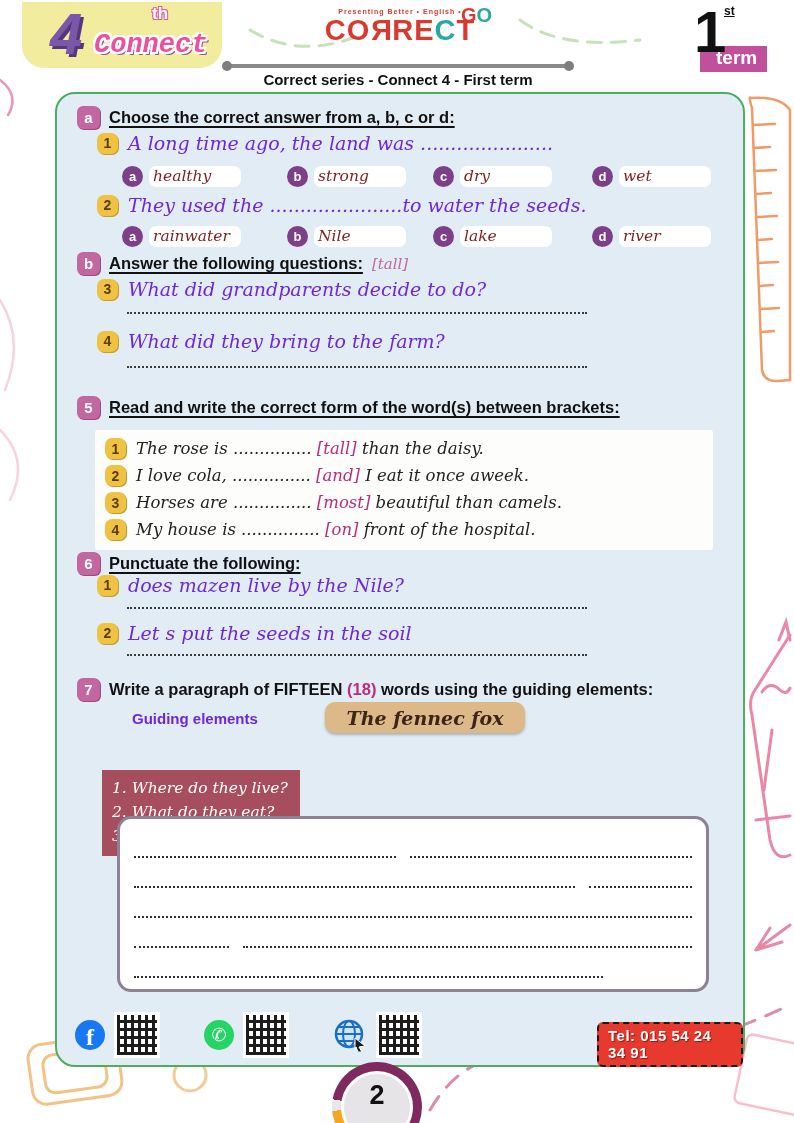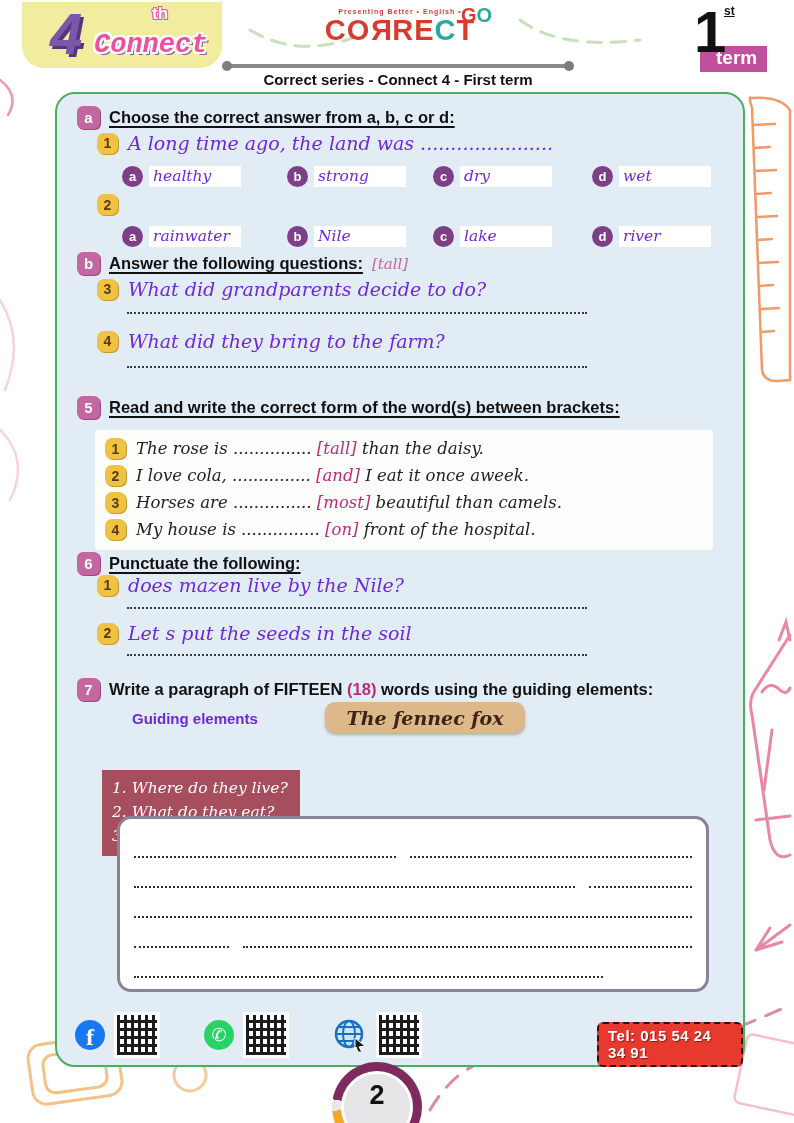--- a/index.html
+++ b/index.html
@@ -61,21 +61,21 @@
   .num-badge { width:21px; height:21px; border-radius:7px; background:#f0c243; color:#5a3b05;
                font-size:14px; font-weight:bold; font-style:normal; font-family:"Liberation Sans",sans-serif;
                display:flex; align-items:center; justify-content:center; box-shadow:1px 1px 0 #c89a2a; flex:none; }
   .q-text { font-size:19px; color:#6d28d9; white-space:nowrap; }
 
   .opt { position:absolute; display:flex; align-items:center; gap:6px; }
   .opt-circle { width:21px; height:21px; border-radius:50%; background:#7d3f87; color:#fff;
                 font-size:13px; font-weight:bold; font-family:"Liberation Sans",sans-serif; font-style:normal;
                 display:flex; align-items:center; justify-content:center; flex:none; }
   .opt-strip { background:#fff; min-width:92px; padding:1px 6px 2px 4px; font-size:15.5px; color:#b univ; }
-  .opt-strip { color:#6d28d9; }
+  .opt-strip { color:#7f1d1d;border-radius:7px; }
 
   .dotline { position:absolute; border-bottom:2px dotted #3a3a3a; height:2px; }
 
   .panel5 { position:absolute; left:38px; top:336px; width:618px; height:120px; background:#fdfdfb; border-radius:3px; }
   .p5-item { position:absolute; left:10px; display:flex; align-items:center; gap:10px; white-space:nowrap; }
   .p5-text { font-size:16.5px; color:#222; }
   .bracket { color:#bb2d7b; }
 
   .guide-label { position:absolute; font-size:15px; font-weight:bold; color:#6d28d9; }
   .topic-box { position:absolute; background:#ddb98a; border-radius:10px; width:200px; height:31px;
@@ -206,20 +206,21 @@
         <span class="opt-strip">dry</span>
       </div>
       <div class="opt hand" style="left:535px; top:72px;">
         <span class="opt-circle">d</span>
         <span class="opt-strip">wet</span>
       </div>
     </div>
 
     <div class="q-row hand" style="left:40px; top:100px;">
       <span class="num-badge">2</span>
+      <span class="q-text">They used the  ......................to water the seeds.</span>
     </div>
     <div>
       <div class="opt hand" style="left:65px; top:132px;">
         <span class="opt-circle">a</span>
         <span class="opt-strip">rainwater</span>
       </div>
       <div class="opt hand" style="left:230px; top:132px;">
         <span class="opt-circle">b</span>
         <span class="opt-strip">Nile</span>
       </div>

